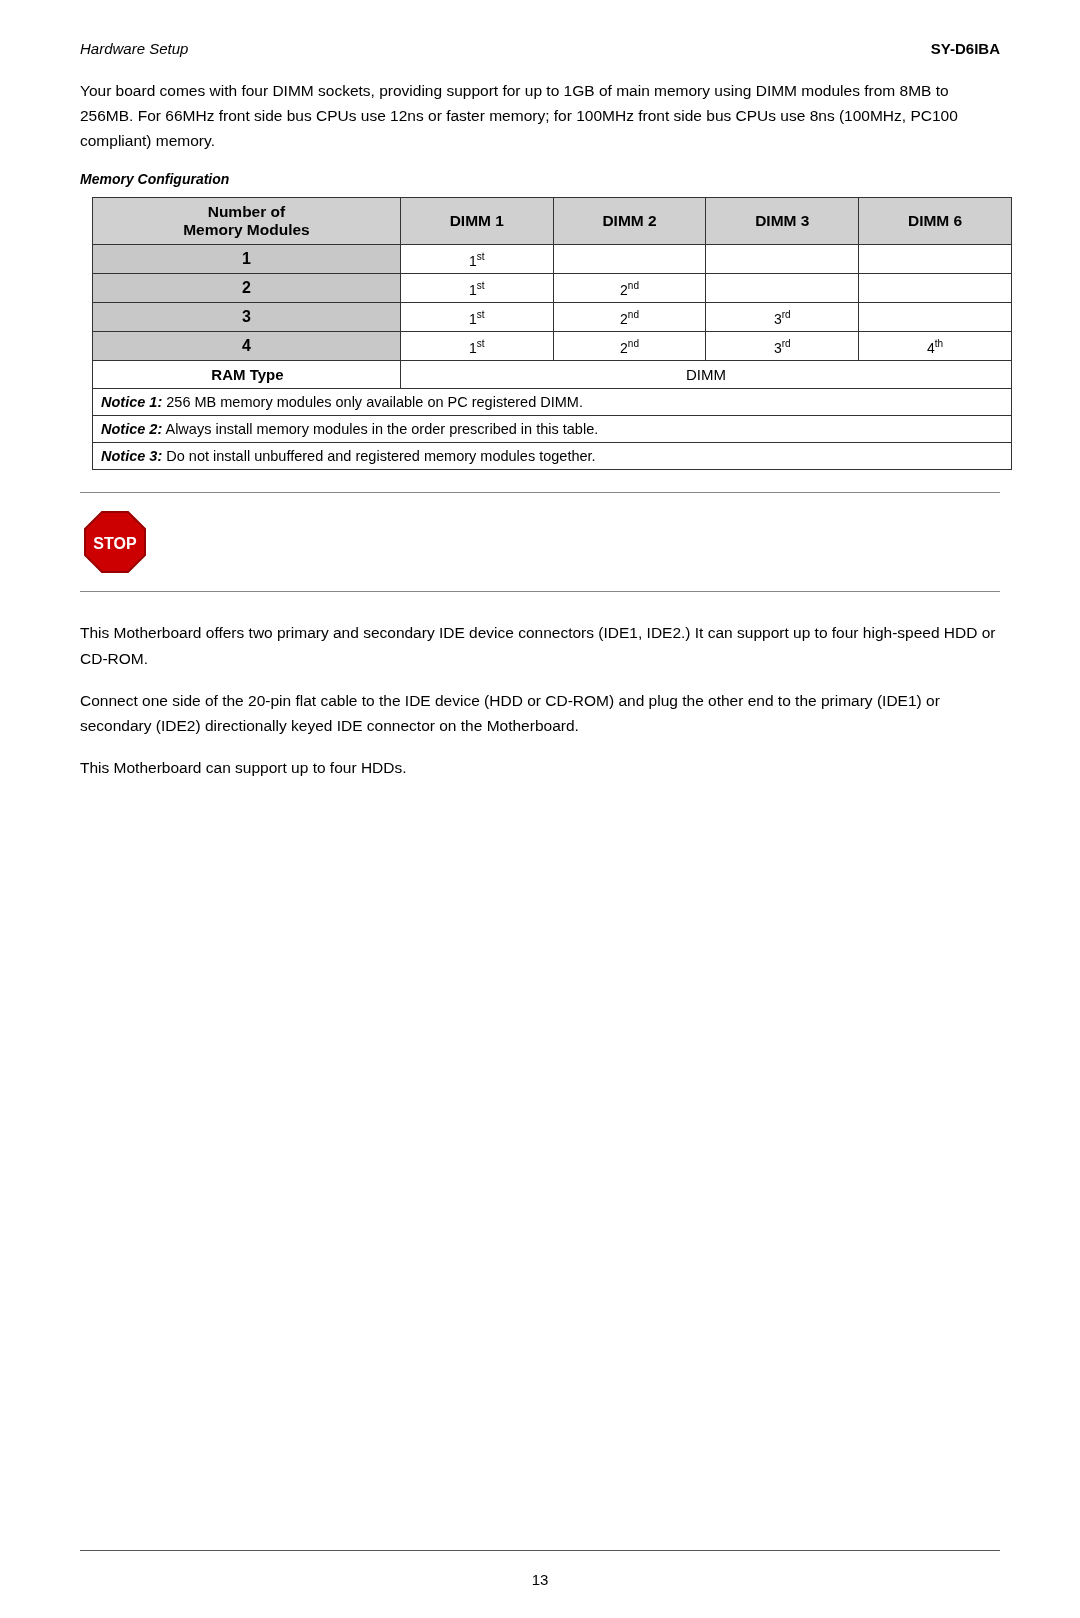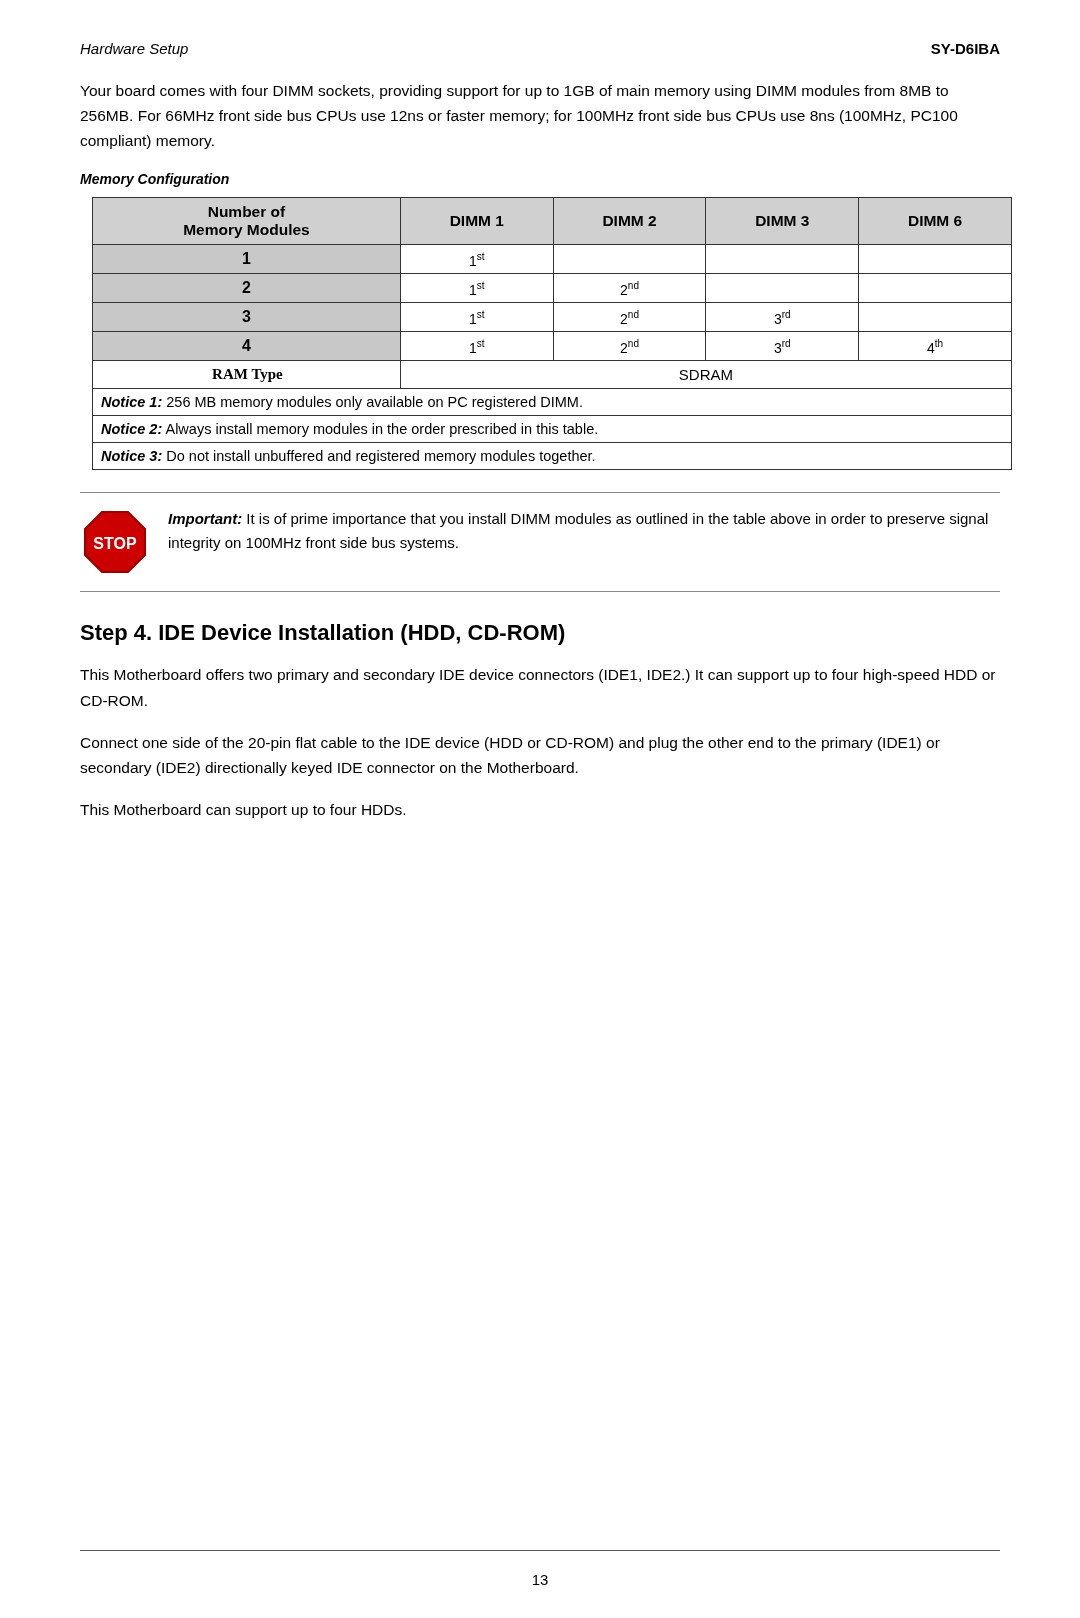--- a/index.html
+++ b/index.html
@@ -84,21 +84,20 @@
       font-size: 10px;
       vertical-align: super;
     }
     .ram-row td {
       background-color: #fff;
     }
     .ram-label {
       font-weight: bold;
       text-align: center;
       padding-left: 10px !important;
-      font-family: Liberation Serif, serif;
     }
     .size-label {
       font-weight: bold;
       text-align: left !important;
       padding-left: 10px !important;
     }
     .notice-row td {
       text-align: left;
       font-size: 14.5px;
       padding: 5px 8px;
@@ -201,21 +200,21 @@
       </tr>
       <tr class="data-row">
         <td class="num-cell"><strong>4</strong></td>
         <td class="order-cell">1<span class="superscript">st</span></td>
         <td class="order-cell">2<span class="superscript">nd</span></td>
         <td class="order-cell">3<span class="superscript">rd</span></td>
         <td class="order-cell">4<span class="superscript">th</span></td>
       </tr>
       <tr class="ram-row">
         <td class="ram-label">RAM Type</td>
-        <td colspan="4">SDRAM</td>
+        <td colspan="4">DIMM</td>
       </tr>
       <tr class="notice-row">
         <td colspan="5">
           <span class="notice-bold">Notice 1:</span> 256 MB memory modules only available on PC registered DIMM.
         </td>
       </tr>
       <tr class="notice-row">
         <td colspan="5">
           <span class="notice-bold">Notice 2:</span> Always install memory modules in the order prescribed in this table.
         </td>
@@ -231,26 +230,22 @@
   <div class="stop-box">
     <div class="stop-icon">
       
       <svg width="70" height="70" viewBox="0 0 70 70" xmlns="http://www.w3.org/2000/svg">
 
         <polygon points="22,5 48,5 65,22 65,48 48,65 22,65 5,48 5,22" fill="#cc0000" stroke="#990000" stroke-width="2"></polygon>
 
         <text x="35" y="42" text-anchor="middle" font-family="Arial, sans-serif" font-size="16" font-weight="bold" fill="white">STOP</text>
       </svg>
     </div>
-    <div class="stop-text">
-      <span class="notice-bold">Important:</span><span> It is of prime importance that you install DIMM modules as outlined in the table above in order to preserve signal integrity on 100MHz front side bus systems.</span>
-    </div>
   </div>
 
-  <h2 class="step-heading">Step 4.  IDE Device Installation (HDD, CD-ROM)</h2>
 
   <p class="body-text">This Motherboard offers two primary and secondary IDE device connectors (IDE1, IDE2.) It can support up to four high-speed HDD or CD-ROM.</p>
   <p class="body-text">Connect one side of the 20-pin flat cable to the IDE device (HDD or CD-ROM) and plug the other end to the primary (IDE1) or secondary (IDE2) directionally keyed IDE connector on the Motherboard.</p>
   <p class="body-text">This Motherboard can support up to four HDDs.</p>
 
   <div class="footer">
     <span>13</span>
   </div>
 
 </div>

